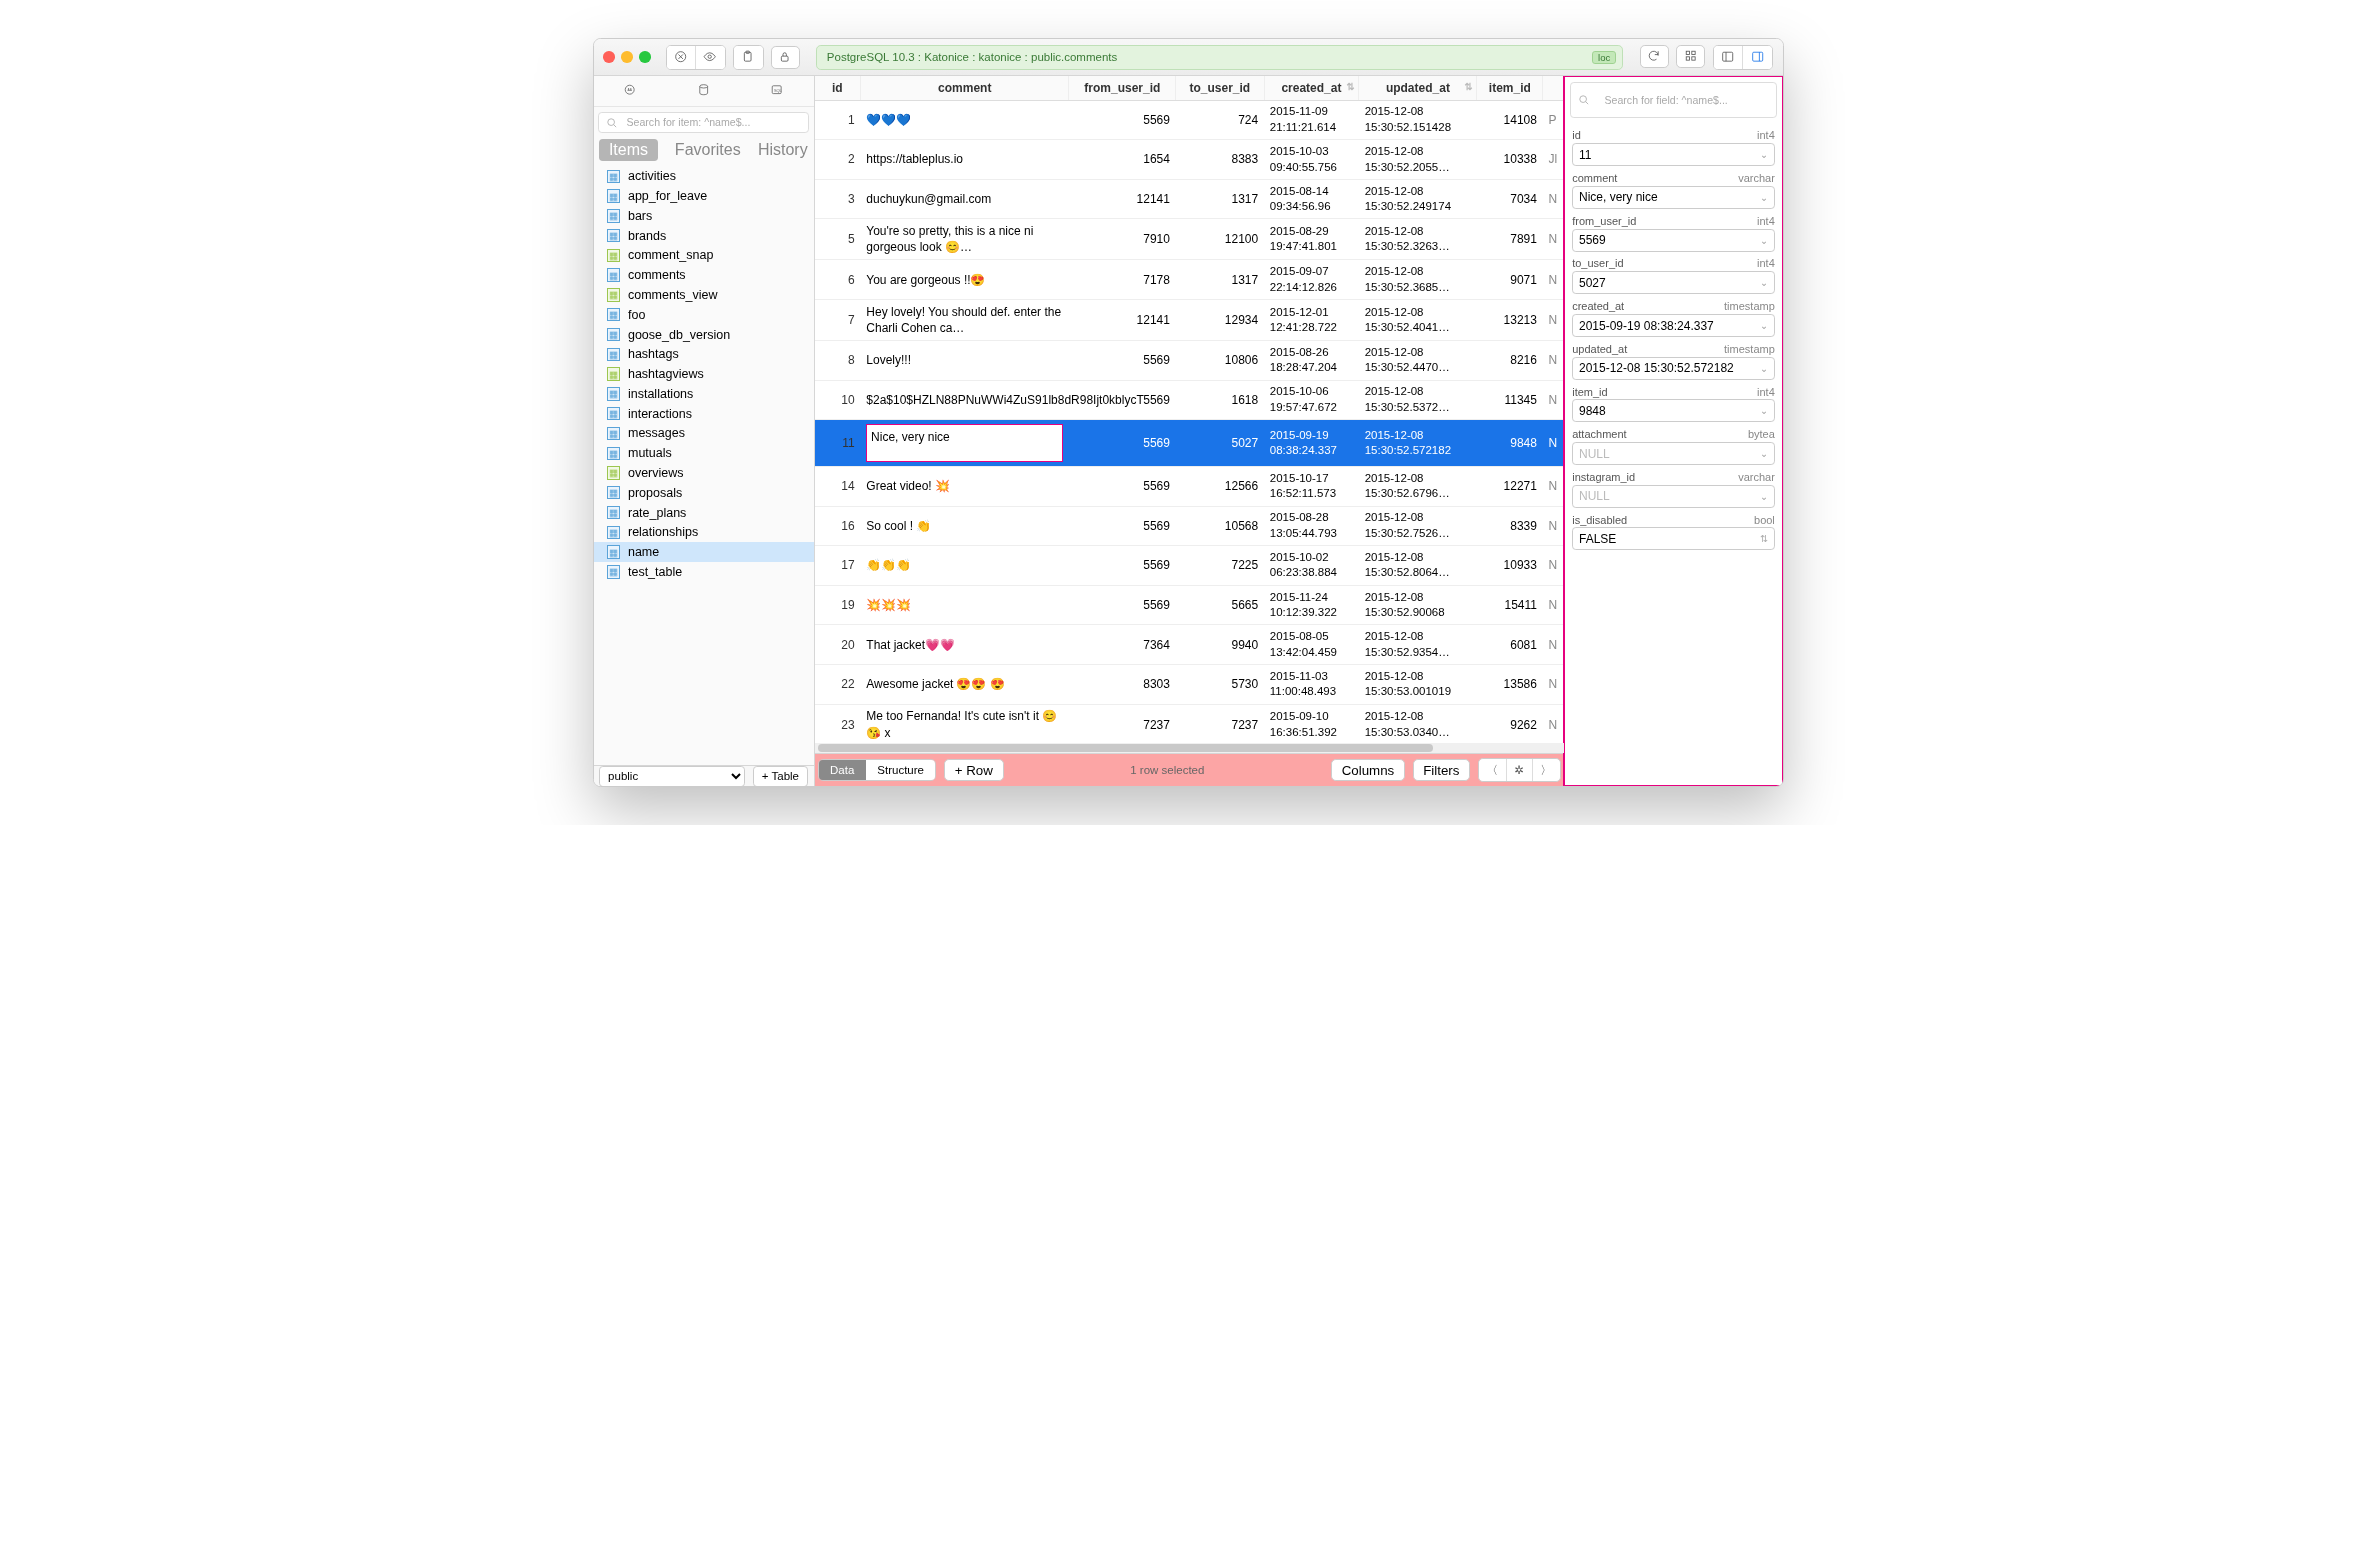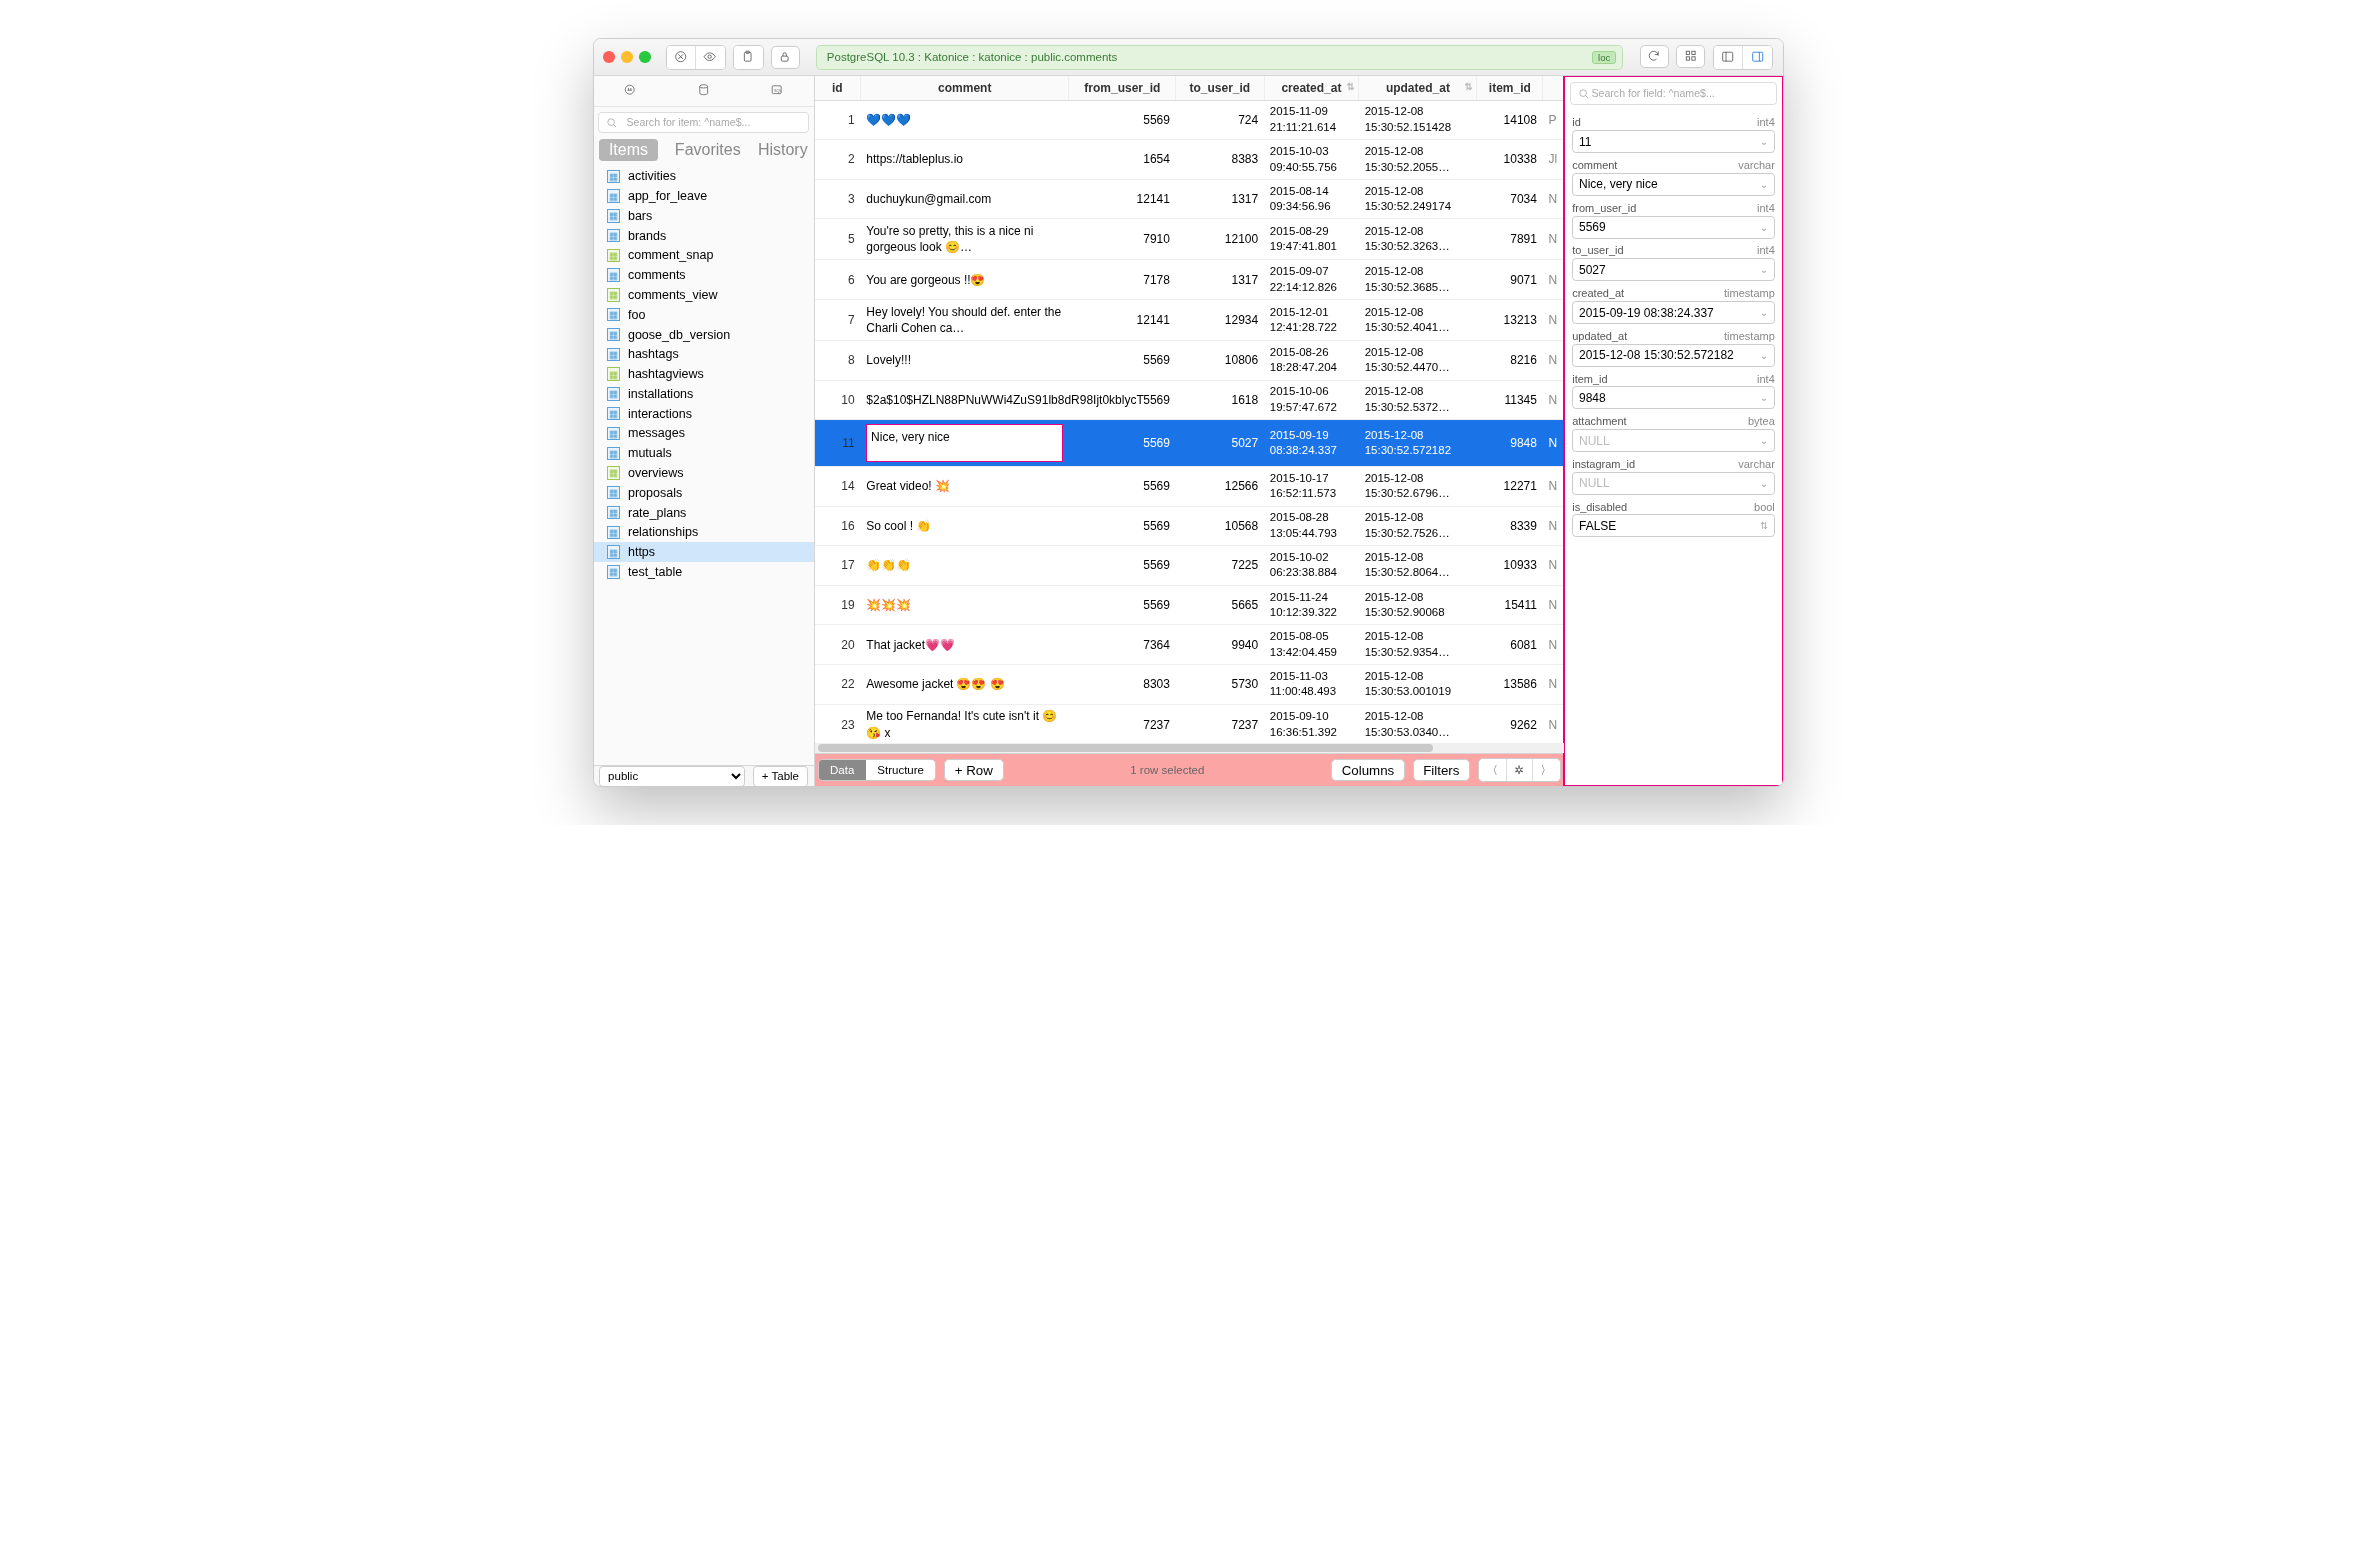--- a/index.html
+++ b/index.html
@@ -62,21 +62,21 @@
   .segment span{padding:3.8px 11.5px;cursor:pointer;background:#fff;}
   .segment span.active{background:#8a8a8a;color:#fff;}
   .pillbtn{border:1px solid #ccc;border-radius:4.8px;background:#fff;padding:2.9px 9.6px;cursor:pointer;}
   .spacer{flex:1;text-align:center;color:#666;}
   .navseg{display:flex;border:1px solid #ccc;border-radius:4.8px;overflow:hidden;background:#fff;}
   .navseg span{padding:3.8px 7.7px;border-right:1px solid #ddd;cursor:pointer;color:#555;}
   .navseg span:last-child{border-right:none;}
 
   
   .inspector{width:219px;border-left:1px solid #d6d6d6;display:flex;flex-direction:column;background:#fff;outline:2.9px solid #e6007e;outline-offset:-1.9px;}
-  .inspsearch{margin:5.8px;height:23px;border:1px solid #ddd;border-radius:3.8px;display:flex;align-items:center;padding:0 5.8px;font-size:10.6px;color:#aaa;gap:1px;}
+  .inspsearch{margin:5.8px;height:36px;border:1px solid #ddd;border-radius:3.8px;display:flex;align-items:center;padding:0 5.8px;font-size:10.6px;color:#aaa;gap:14px;}
   .insplist{flex:1;overflow:auto;padding:0 7.7px 7.7px;}
   .fieldrow{margin-top:5.8px;}
   .fieldrow .lbl{display:flex;justify-content:space-between;font-size:11px;color:#555;margin-bottom:1.9px;}
   .fieldrow .lbl .typ{color:#888;}
   .fieldrow .val{height:23px;border:1px solid #ccc;border-radius:3.8px;display:flex;align-items:center;padding:0 5.8px;font-size:12px;justify-content:space-between;background:#fff;}
   .fieldrow .val.null{color:#bbb;}
   .chev{color:#aaa;font-size:9.6px;}
 
   
   svg{width:13.4px;height:13.4px;stroke:currentColor;fill:none;stroke-width:1.5;}
@@ -259,21 +259,21 @@
           <div class="titem">
             <span class="ticon">▦</span>
             <span>rate_plans</span>
           </div>
           <div class="titem">
             <span class="ticon">▦</span>
             <span>relationships</span>
           </div>
           <div class="titem sel">
             <span class="ticon">▦</span>
-            <span>https</span>
+            <span>name</span>
           </div>
           <div class="titem">
             <span class="ticon">▦</span>
             <span>test_table</span>
           </div>
         </div>
       <div class="sidefoot">
         <select><option>public</option></select>
         <button class="addtbl">+ Table</button>
       </div>

